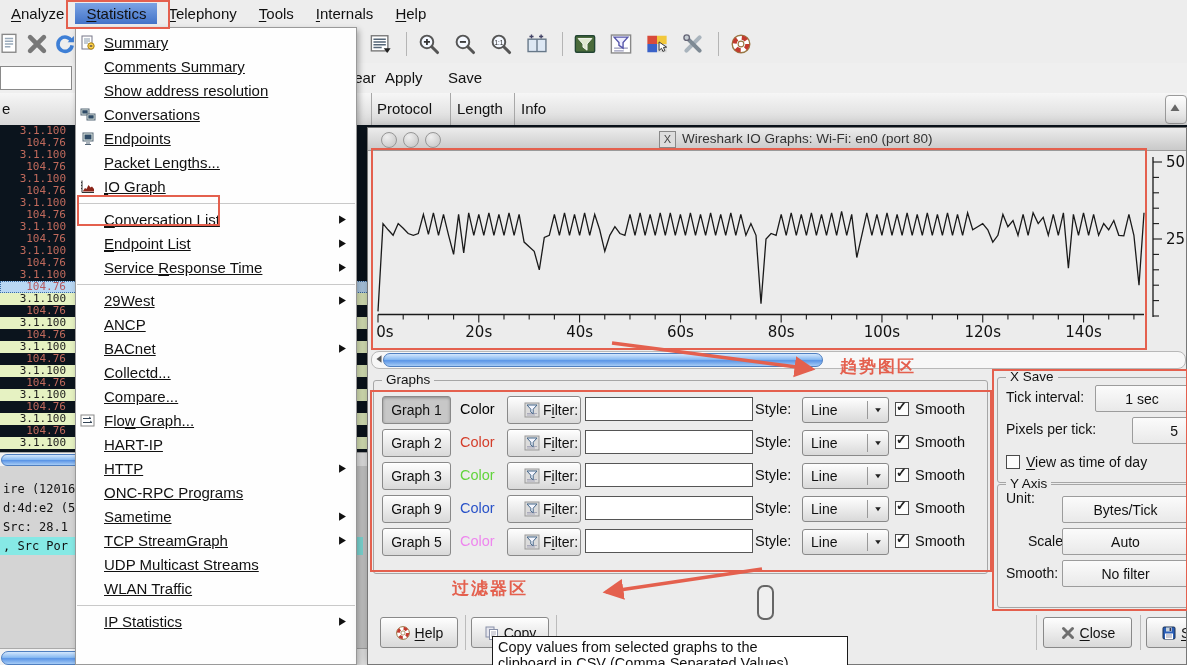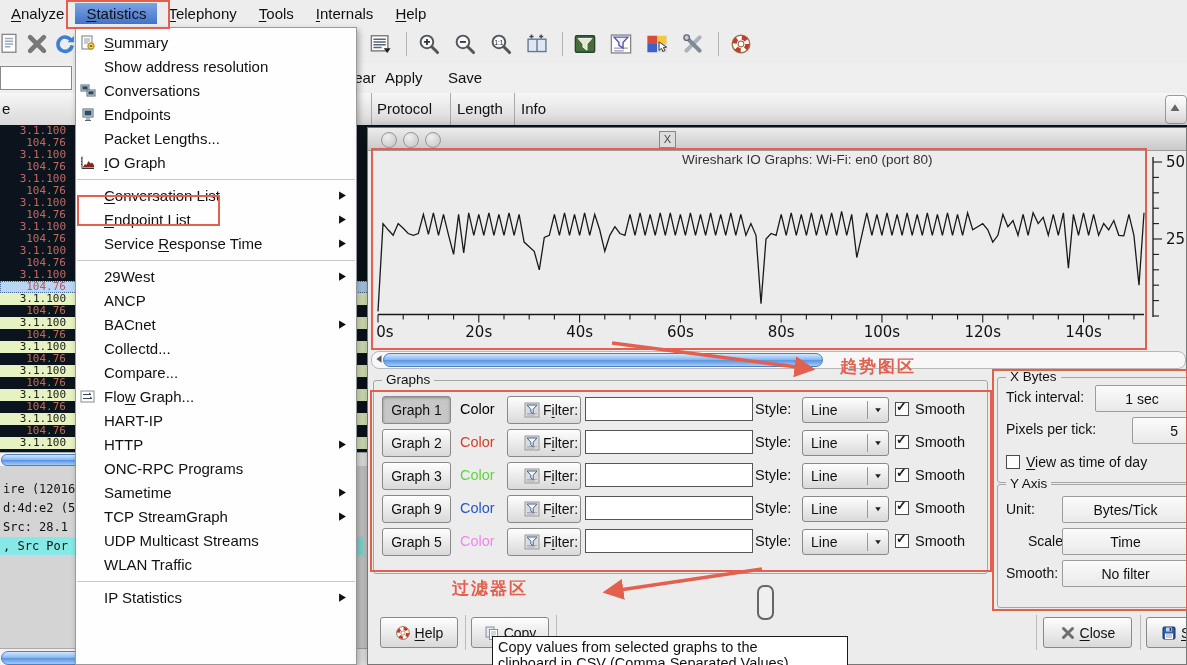--- a/index.html
+++ b/index.html
@@ -51,40 +51,40 @@
 
   
   #details{left:0;top:466px;width:1187px;height:182px;background:#d4d4d4;
     font-family:"DejaVu Sans Mono",monospace;font-size:12px;}
   .det-line{position:absolute;left:0;height:18px;line-height:18px;padding-left:3px;white-space:pre;}
   .det-line.hl{background:#86e9e5;width:360px;}
 
   
   #stats-menu{left:75px;top:27px;width:282px;height:638px;background:#fefefe;
     border:1px solid #9a9a9a;box-shadow:2px 3px 6px rgba(0,0,0,.3);font-size:15px;padding-top:3px;box-sizing:border-box;}
-  .menu-item{position:relative;height:24px;line-height:24px;padding-left:28px;white-space:nowrap;}
+  .menu-item{position:relative;height:24px;line-height:24px;padding-left:28px;white-space:nowrap;text-decoration:underline;}
   .menu-item .mi-icon{position:absolute;left:4px;top:4px;width:16px;height:16px;}
   .menu-item .mi-arrow{position:absolute;right:8px;top:6px;width:11px;height:11px;}
   .menu-sep{height:1px;background:#c9c9c9;margin:4px 1px;}
 
   
   .red-box{position:absolute;border:2px solid #e4604e;pointer-events:none;z-index:54;}
   .red-label{position:absolute;color:#e4604e;font-size:17px;font-weight:bold;letter-spacing:2px;z-index:55;}
   #arrow-layer{left:0;top:0;width:1187px;height:665px;pointer-events:none;z-index:55;}
 
   
   #dialog{left:367px;top:127px;width:820px;height:538px;background:#ececec;border:1px solid #777;
     box-sizing:border-box;box-shadow:0 3px 14px rgba(0,0,0,.4);z-index:30;overflow:hidden;}
   #dlg-titlebar{left:0;top:0;width:820px;height:22px;background:linear-gradient(#ececec,#c9c9c9);
     border-bottom:1px solid #9a9a9a;}
   .tl-circle{position:absolute;top:4px;width:14px;height:14px;border-radius:50%;
     background:radial-gradient(circle at 5px 4px,#efefef,#c2c2c2);border:1px solid #979797;}
   #dlg-close-box{position:absolute;left:291px;top:3px;width:15px;height:15px;background:#ddd;
     border:1px solid #888;font-size:11px;line-height:15px;text-align:center;color:#444;}
-  #dlg-title{position:absolute;left:314px;top:3px;font-size:13.5px;color:#333;white-space:nowrap;margin-top:21px;}
+  #dlg-title{position:absolute;left:314px;top:3px;font-size:13.5px;color:#333;white-space:nowrap;}
   #plot-svg{position:absolute;left:6px;top:23px;font-family:"DejaVu Sans",sans-serif;}
 
   
   #dlg-scroll{position:absolute;left:3px;top:223px;width:813px;height:16px;background:#f7f7f7;
     border:1px solid #b8b8b8;border-radius:8px;}
   #dlg-scroll-left{position:absolute;left:2px;top:2px;width:10px;height:10px;}
 
   
   .frame{position:absolute;border:1px solid #a6a6a6;border-radius:3px;}
   .frame-label{position:absolute;top:-9px;left:8px;background:#ececec;padding:0 4px;font-size:13.5px;}
@@ -387,20 +387,21 @@
 
   <div id="stats-menu" class="abs">
       <div class="menu-item"><span class="ic mi-icon" style="width: 16px; height: 16px; display: inline-block;">
           <svg viewBox="0 0 16 16">
             <rect x="2" y="1" width="10" height="13" fill="#fff" stroke="#778"></rect>
             <path d="M4 4h6M4 6h6M4 8h4" stroke="#89a" fill="none"></path>
             <circle cx="11" cy="11" r="3.2" fill="#ffd24a" stroke="#a88011"></circle>
             <path d="M9.7 11h2.6" stroke="#335" stroke-width="1.2"></path>
           </svg>
         </span><span><span class="mn">S</span>ummary</span></div>
+      <div class="menu-item"><span>Comments Summary</span></div>
       <div class="menu-item"><span>Show address resolution</span></div>
       <div class="menu-item"><span class="ic mi-icon" style="width: 16px; height: 16px; display: inline-block;">
           <svg viewBox="0 0 16 16">
             <rect x="1" y="2" width="8" height="6" fill="#e8f0e8" stroke="#567"></rect>
             <rect x="2.3" y="3.2" width="5.4" height="3.4" fill="#2e4a66"></rect>
             <rect x="7" y="7" width="8" height="6" fill="#e8f0e8" stroke="#567"></rect>
             <rect x="8.3" y="8.2" width="5.4" height="3.4" fill="#2e4a66"></rect>
           </svg>
         </span><span>Conversations</span></div>
       <div class="menu-item"><span class="ic mi-icon" style="width: 16px; height: 16px; display: inline-block;">
@@ -692,42 +693,42 @@
                 </svg>
               </span>
             </div>
             <span class="cb checked" style="left: 521px; top: 7px;"></span>
             <span class="smooth-lbl">Smooth</span>
           </div>
         </div>
     </div>
 
     <div class="frame" style="left:629px;top:249px;width:191px;height:104px;">
-      <span class="frame-label">X Bytes</span>
+      <span class="frame-label">X Save</span>
       <span class="prow-lbl" style="left:8px;top:11px;text-align:right;">Tick interval:</span>
       <div class="panelbtn" style="left:97px;top:7px;width:94px;height:27px;">
         <span>1 sec</span>
       </div>
       <span class="prow-lbl" style="left:8px;top:43px;">Pixels per tick:</span>
       <div class="panelbtn" style="left:134px;top:39px;width:57px;height:27px;justify-content:flex-end;padding-right:10px;">
         <span>5</span>
       </div>
       <span class="cb" style="left:8px;top:77px;"></span>
       <span class="prow-lbl" style="left:28px;top:76px;"><span class="mn">V</span>iew as time of day</span>
     </div>
 
     <div class="frame" style="left:629px;top:356px;width:191px;height:122px;">
       <span class="frame-label">Y Axis</span>
-      <span class="prow-lbl" style="left:8px;top:16px;">Unit:</span>
+      <span class="prow-lbl" style="left:8px;top:5px;">Unit:</span>
       <div class="panelbtn" style="left:64px;top:11px;width:127px;height:27px;">
         <span>Bytes/Tick</span>
       </div>
       <span class="prow-lbl" style="left:2px;top:48px;margin-left:28px;">Scale:</span>
       <div class="panelbtn" style="left:64px;top:43px;width:127px;height:27px;">
-        <span>Time</span>
+        <span>Auto</span>
       </div>
       <span class="prow-lbl" style="left:8px;top:80px;">Smooth:</span>
       <div class="panelbtn" style="left:64px;top:75px;width:127px;height:27px;">
         <span>No filter</span>
       </div>
     </div>
 
     <div id="dlg-buttons">
         <div class="act-div" style="left: 97px;"></div>
         <div class="act-div" style="left: 188px;"></div>

